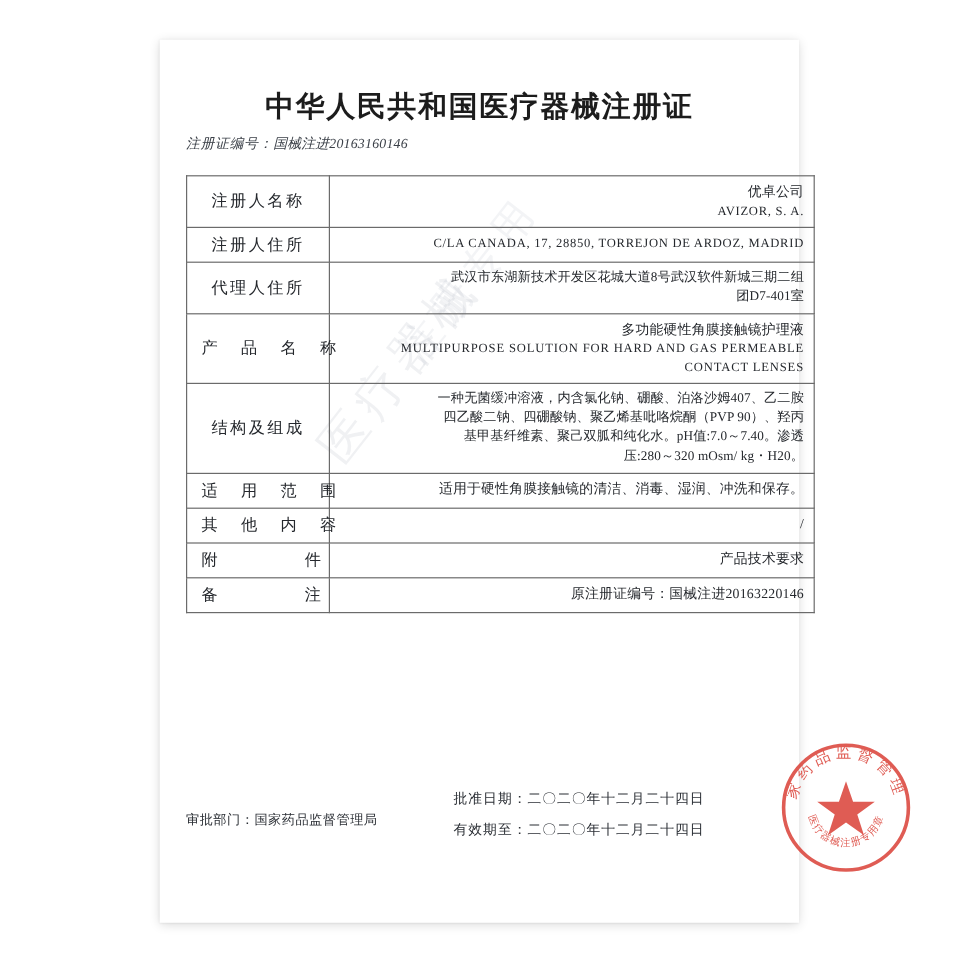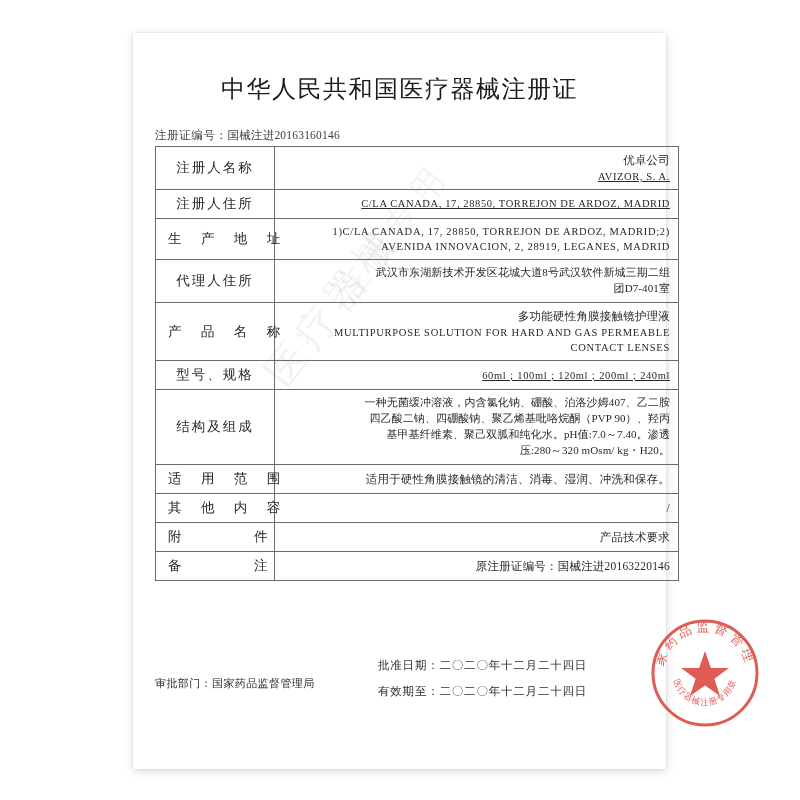--- a/index.html
+++ b/index.html
@@ -65,32 +65,33 @@
   .doc-title {
     position: absolute;
     left: 0;
     width: 533px;
     top: 40px;
     text-align: center;
     font-size: 24px;
     letter-spacing: 1.5px;
     color: #1c1c1c;
     font-family: "Liberation Serif", "DejaVu Serif", serif;
-    font-weight: normal;
+    font-weight: bold;
   }
 
   
   .regno {
     position: absolute;
     left: 22px;
-    top: 95px;
+    top: 79px;
     font-size: 11.5px;
     color: #3b4048;
     letter-spacing: 0.2px;
     white-space: nowrap;
+    font-style: italic;
   }
   .regno .label { letter-spacing: 0.6px; }
 
   
   .cert-table {
     position: absolute;
     left: 22px;
     top: 113px;
     width: 524px;
     border-collapse: collapse;
@@ -125,21 +126,20 @@
   .value .cn {
     font-size: 11.5px;
     letter-spacing: 0.2px;
     display: block;
   }
   .value .en {
     font-size: 10.5px;
     letter-spacing: 0.6px;
     display: block;
     font-family: "Liberation Serif", "DejaVu Serif", serif;
-    text-decoration: underline;
   }
   .value .line {
     display: block;
     font-size: 11px;
     letter-spacing: 0.1px;
   }
   .value .line.en-line {
     font-size: 10.5px;
     letter-spacing: 0.7px;
   }
@@ -215,45 +215,32 @@
             <span class="en">AVIZOR, S. A.</span>
           </td>
         </tr>
         <tr>
           <td class="label nospread">注册人住所</td>
           <td class="value">
             <span class="en">C/LA CANADA, 17, 28850, TORREJON DE ARDOZ, MADRID</span>
           </td>
         </tr>
         <tr>
-          <td class="label spread">生 产 地 址</td>
-          <td class="value compact">
-            <span class="line en-line">1)C/LA CANADA, 17, 28850, TORREJON DE ARDOZ, MADRID;2)</span>
-            <span class="line en-line">AVENIDA INNOVACION, 2, 28919, LEGANES, MADRID</span>
-          </td>
-        </tr>
-        <tr>
           <td class="label nospread">代理人住所</td>
           <td class="value compact">
             <span class="line">武汉市东湖新技术开发区花城大道8号武汉软件新城三期二组</span>
             <span class="line">团D7-401室</span>
           </td>
         </tr>
         <tr>
           <td class="label spread">产 品 名 称</td>
           <td class="value compact">
             <span class="cn">多功能硬性角膜接触镜护理液</span>
             <span class="line en-line">MULTIPURPOSE SOLUTION FOR HARD AND GAS PERMEABLE</span>
             <span class="line en-line">CONTACT LENSES</span>
-          </td>
-        </tr>
-        <tr>
-          <td class="label nospread">型号、规格</td>
-          <td class="value">
-            <span class="en">60ml；100ml；120ml；200ml；240ml</span>
           </td>
         </tr>
         <tr>
           <td class="label nospread">结构及组成</td>
           <td class="value compact">
             <span class="line">一种无菌缓冲溶液，内含氯化钠、硼酸、泊洛沙姆407、乙二胺</span>
             <span class="line">四乙酸二钠、四硼酸钠、聚乙烯基吡咯烷酮（PVP 90）、羟丙</span>
             <span class="line">基甲基纤维素、聚己双胍和纯化水。pH值:7.0～7.40。渗透</span>
             <span class="line">压:280～320 mOsm/ kg・H20。</span>
           </td>

